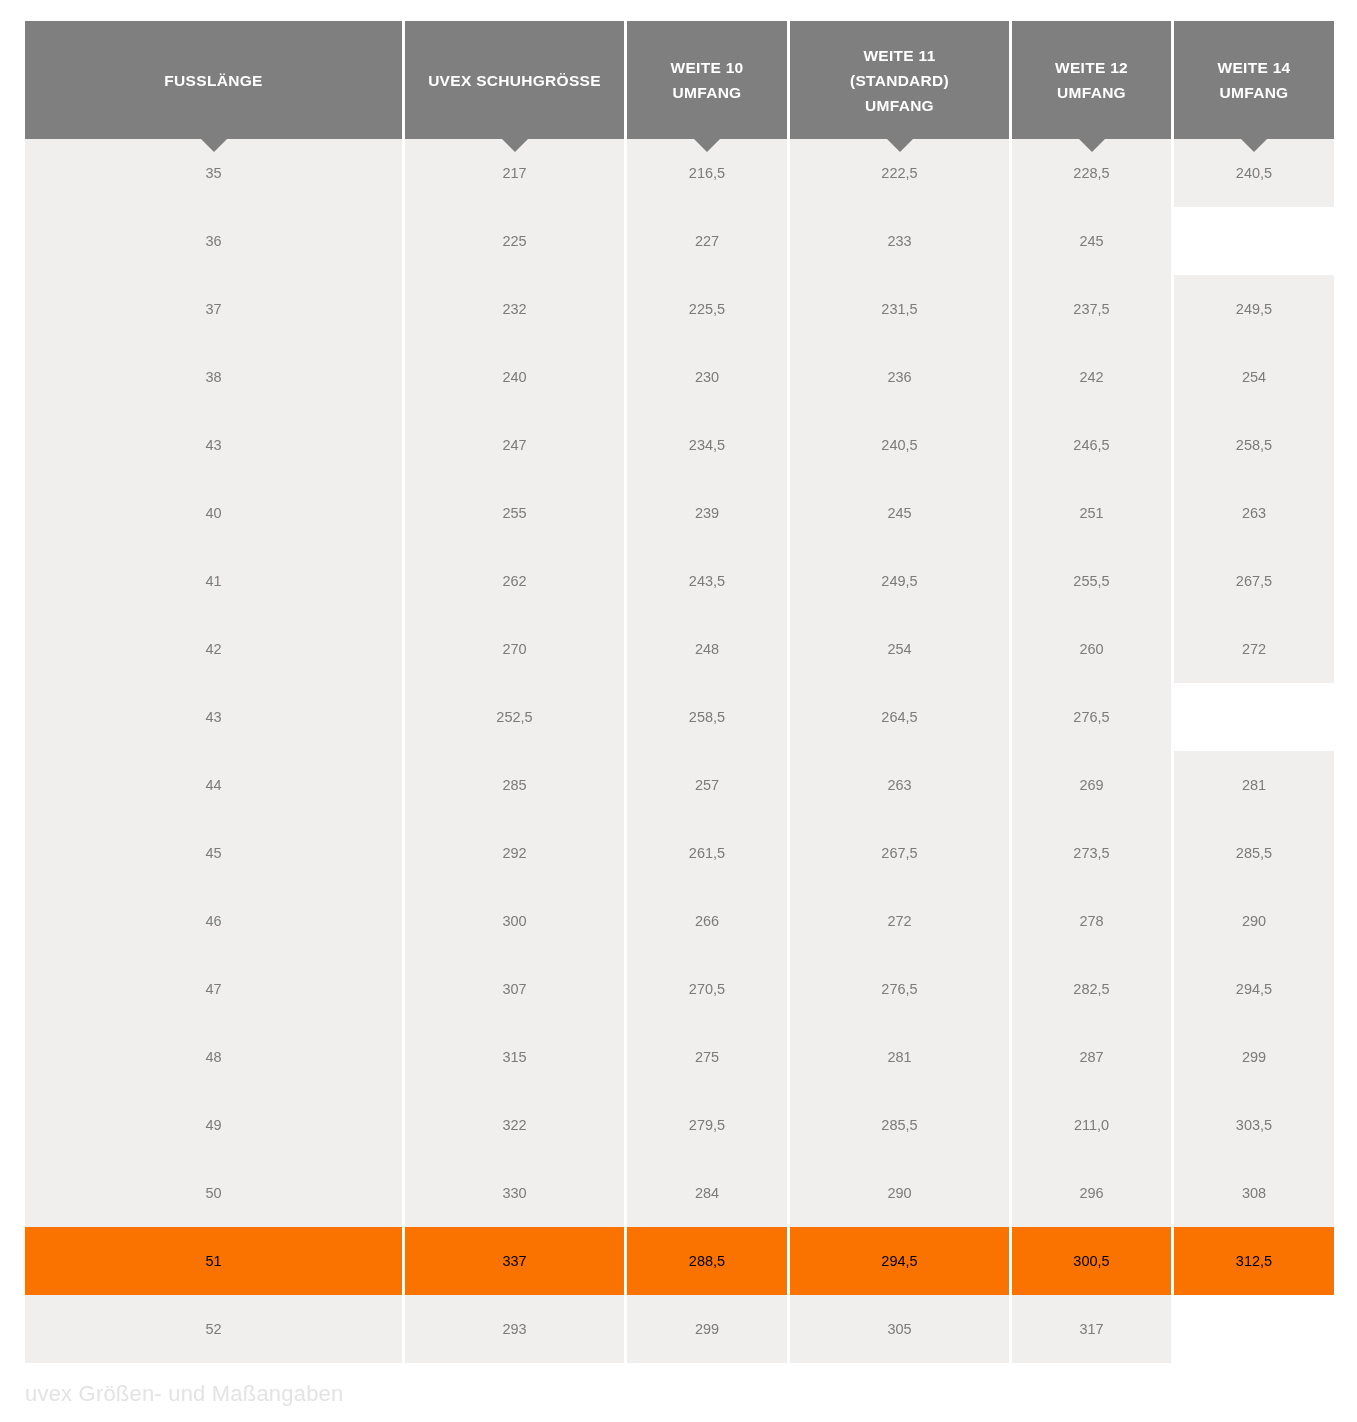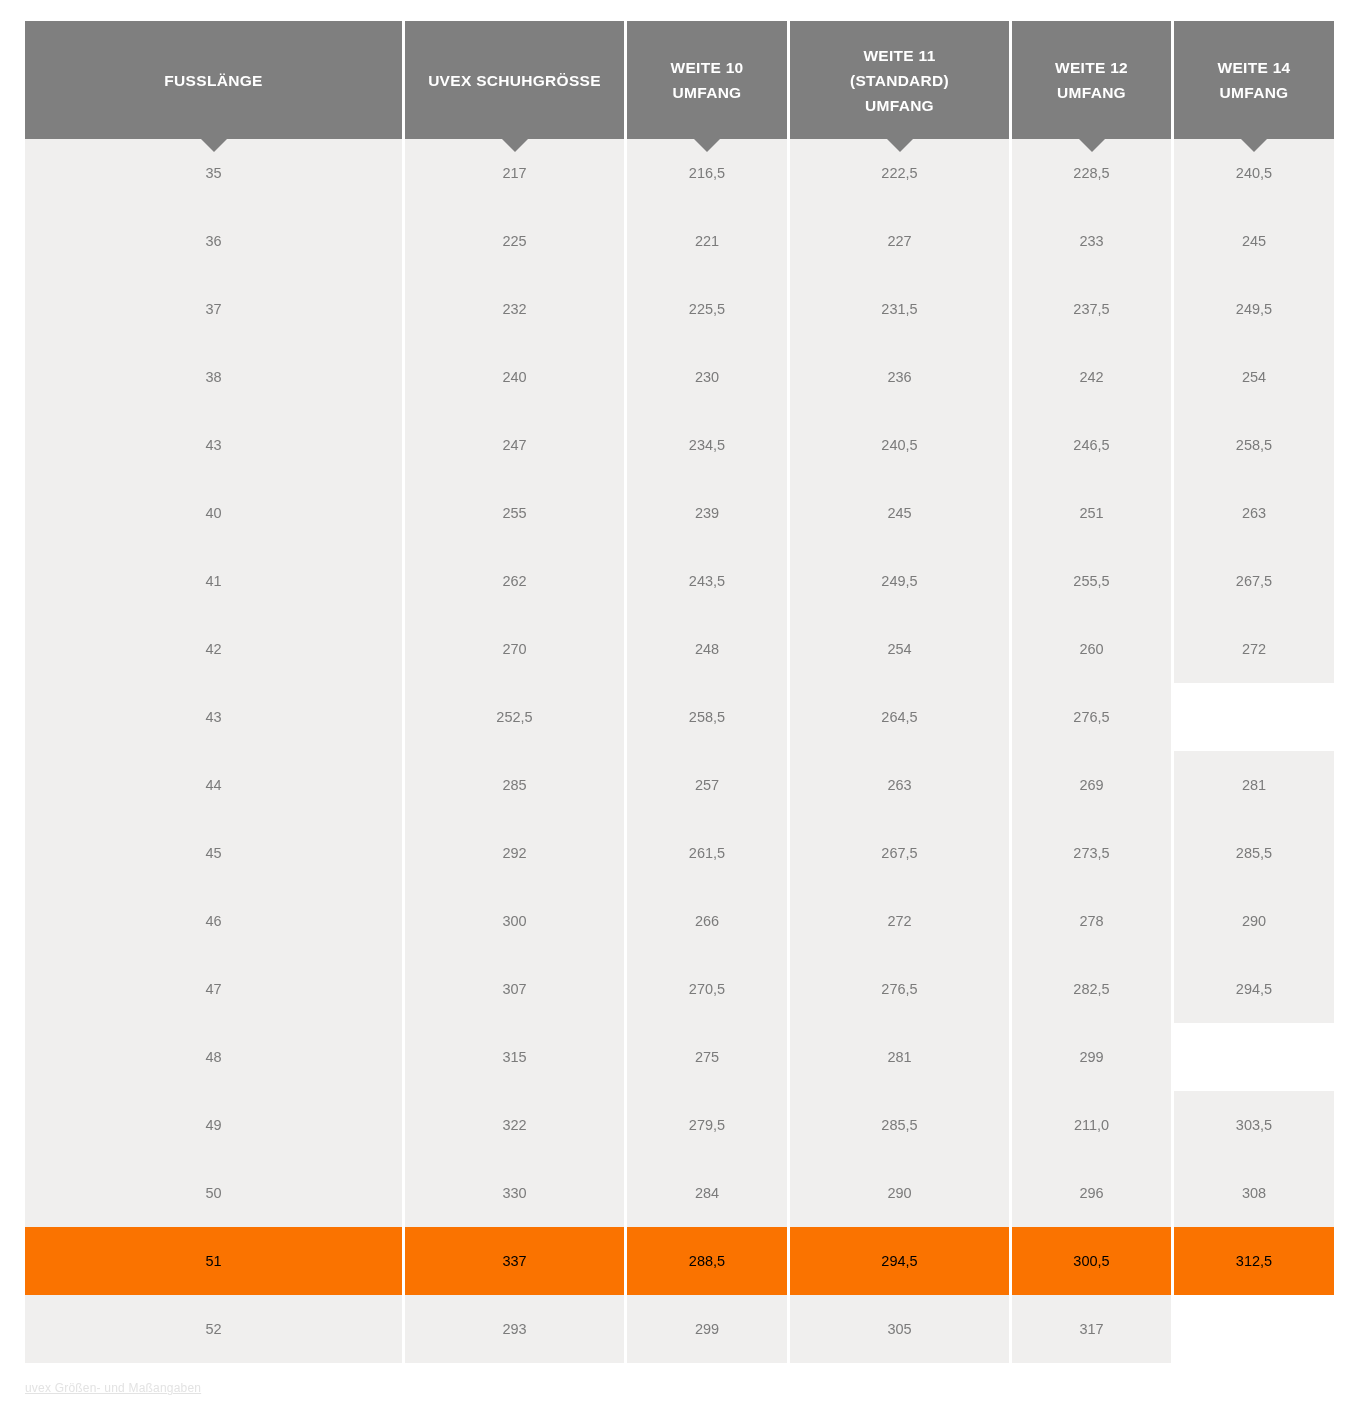--- a/index.html
+++ b/index.html
@@ -59,23 +59,22 @@
     justify-content: center;
     font-size: 14.5px;
   }
   .row-highlight .cell {
     background: var(--highlight-bg);
     color: #000000;
   }
   .caption {
     margin: 18px 0 11px 25px;
     color: var(--caption-text);
-    font-size: 12px;
+    font-size: 22px;
     letter-spacing: 0.2px;
-    text-decoration: underline;
   }
 </style>
 </head>
 <body>
 
 <div class="size-table">
   <div class="trow" id="header-row">
       <div class="header-cell">
         <div>FUSSLÄNGE</div>
         <div class="arrow"></div>
@@ -111,21 +110,20 @@
         <div class="cell">35</div>
         <div class="cell">217</div>
         <div class="cell">216,5</div>
         <div class="cell">222,5</div>
         <div class="cell">228,5</div>
         <div class="cell">240,5</div>
       </div>
       <div class="trow">
         <div class="cell">36</div>
         <div class="cell">225</div>
-        <div class="cell">221</div>
         <div class="cell">227</div>
         <div class="cell">233</div>
         <div class="cell">245</div>
       </div>
       <div class="trow">
         <div class="cell">37</div>
         <div class="cell">232</div>
         <div class="cell">225,5</div>
         <div class="cell">231,5</div>
         <div class="cell">237,5</div>
@@ -208,20 +206,21 @@
         <div class="cell">270,5</div>
         <div class="cell">276,5</div>
         <div class="cell">282,5</div>
         <div class="cell">294,5</div>
       </div>
       <div class="trow">
         <div class="cell">48</div>
         <div class="cell">315</div>
         <div class="cell">275</div>
         <div class="cell">281</div>
+        <div class="cell">287</div>
         <div class="cell">299</div>
       </div>
       <div class="trow">
         <div class="cell">49</div>
         <div class="cell">322</div>
         <div class="cell">279,5</div>
         <div class="cell">285,5</div>
         <div class="cell">211,0</div>
         <div class="cell">303,5</div>
       </div>

